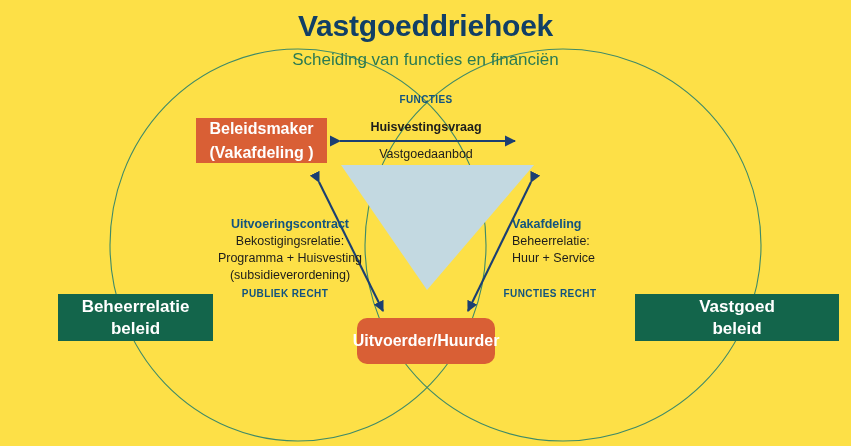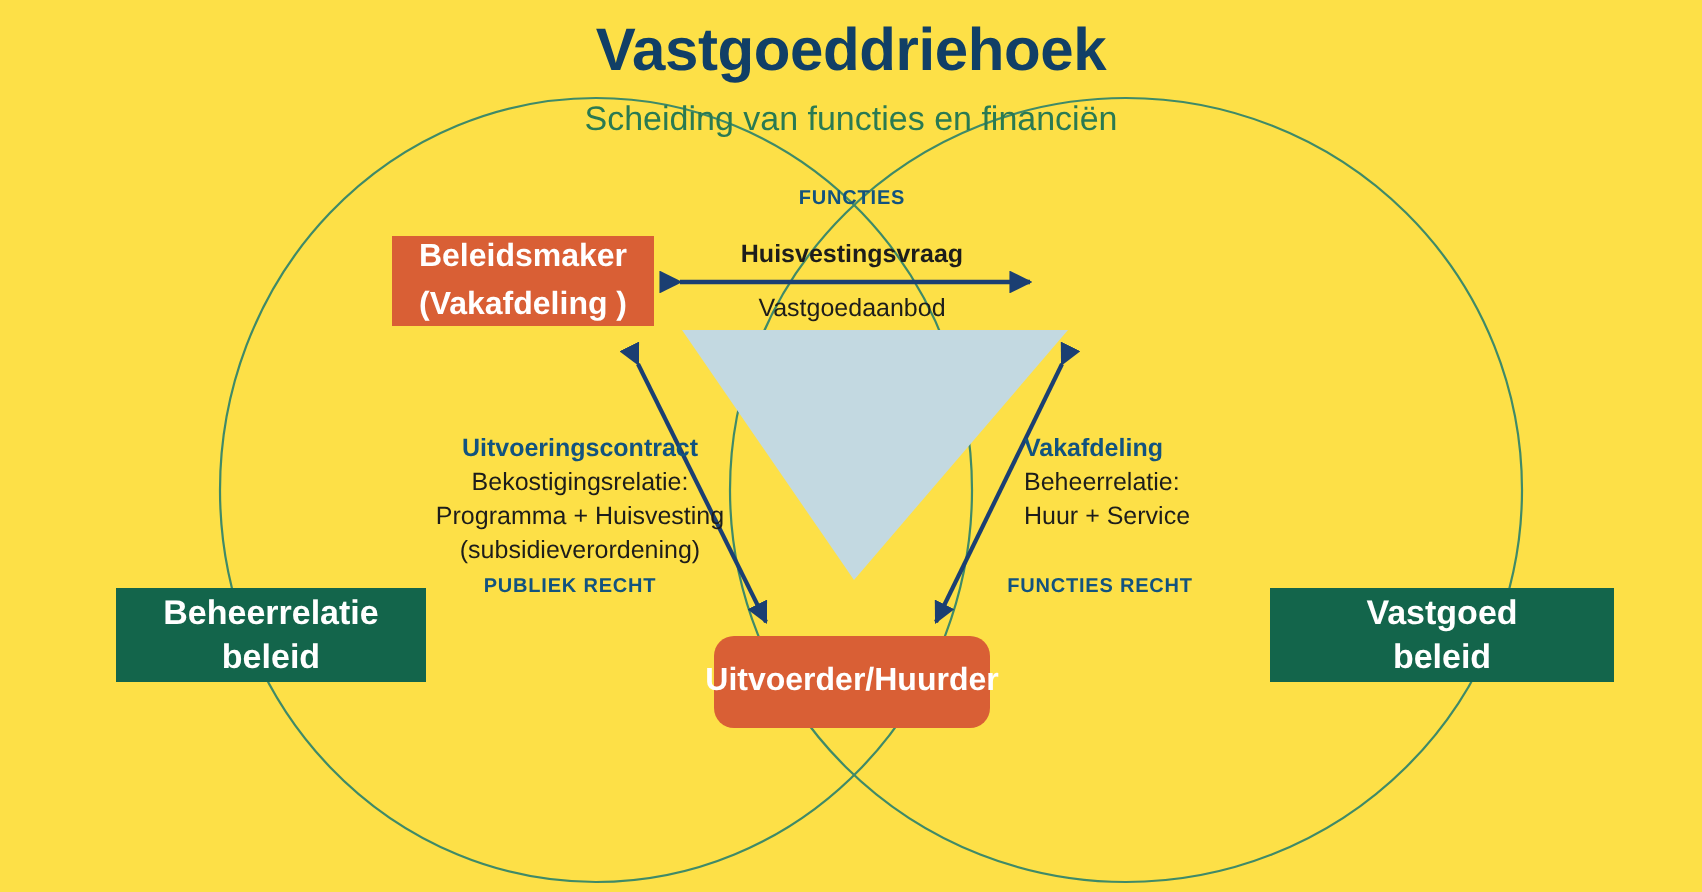--- a/index.html
+++ b/index.html
@@ -35,21 +35,21 @@
   #box-eigenaar{left:521px;top:118px;width:137px;height:45px;}
   #box-uitvoerder{left:357px;top:318px;width:138px;height:46px;border-radius:10px;}
 
   .green-box{
     position:absolute;background:#13654b;color:#fff;
     display:flex;align-items:center;justify-content:center;
     text-align:center;font-size:17px;font-weight:bold;line-height:1.25;
     box-sizing:border-box;padding:2px 6px;
   }
   #box-accommodatie{left:58px;top:294px;width:155px;height:47px;}
-  #box-vastgoedbeleid{left:635px;top:294px;width:172px;height:47px;}
+  #box-vastgoedbeleid{left:635px;top:294px;width:204px;height:47px;}
 
   .flowlabel{
     position:absolute;font-size:12.5px;color:#1d1d1b;text-align:center;
   }
   #label-vraag{left:346px;top:120px;width:160px;font-weight:bold;}
   #label-aanbod{left:346px;top:147px;width:160px;}
 
   .ctr-block{position:absolute;font-size:12.5px;color:#1d1d1b;line-height:1.35;}
   .ctr-block .hd{font-weight:bold;color:#12537f;font-size:12.5px;}
   #block-uitvoering{left:205px;top:216px;width:170px;text-align:center;}

